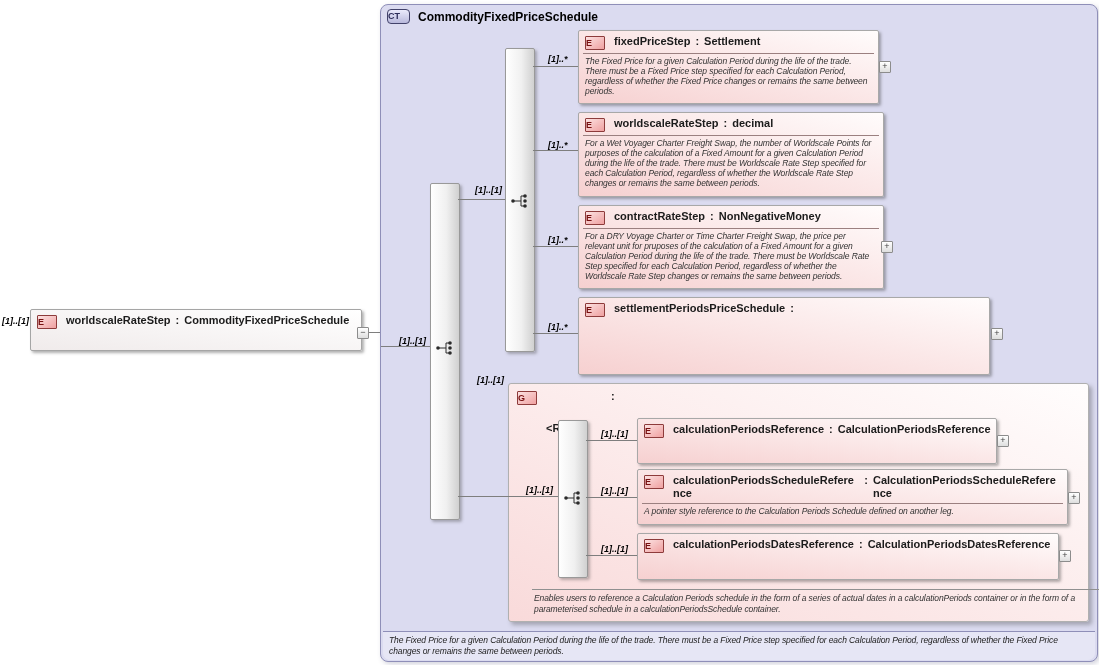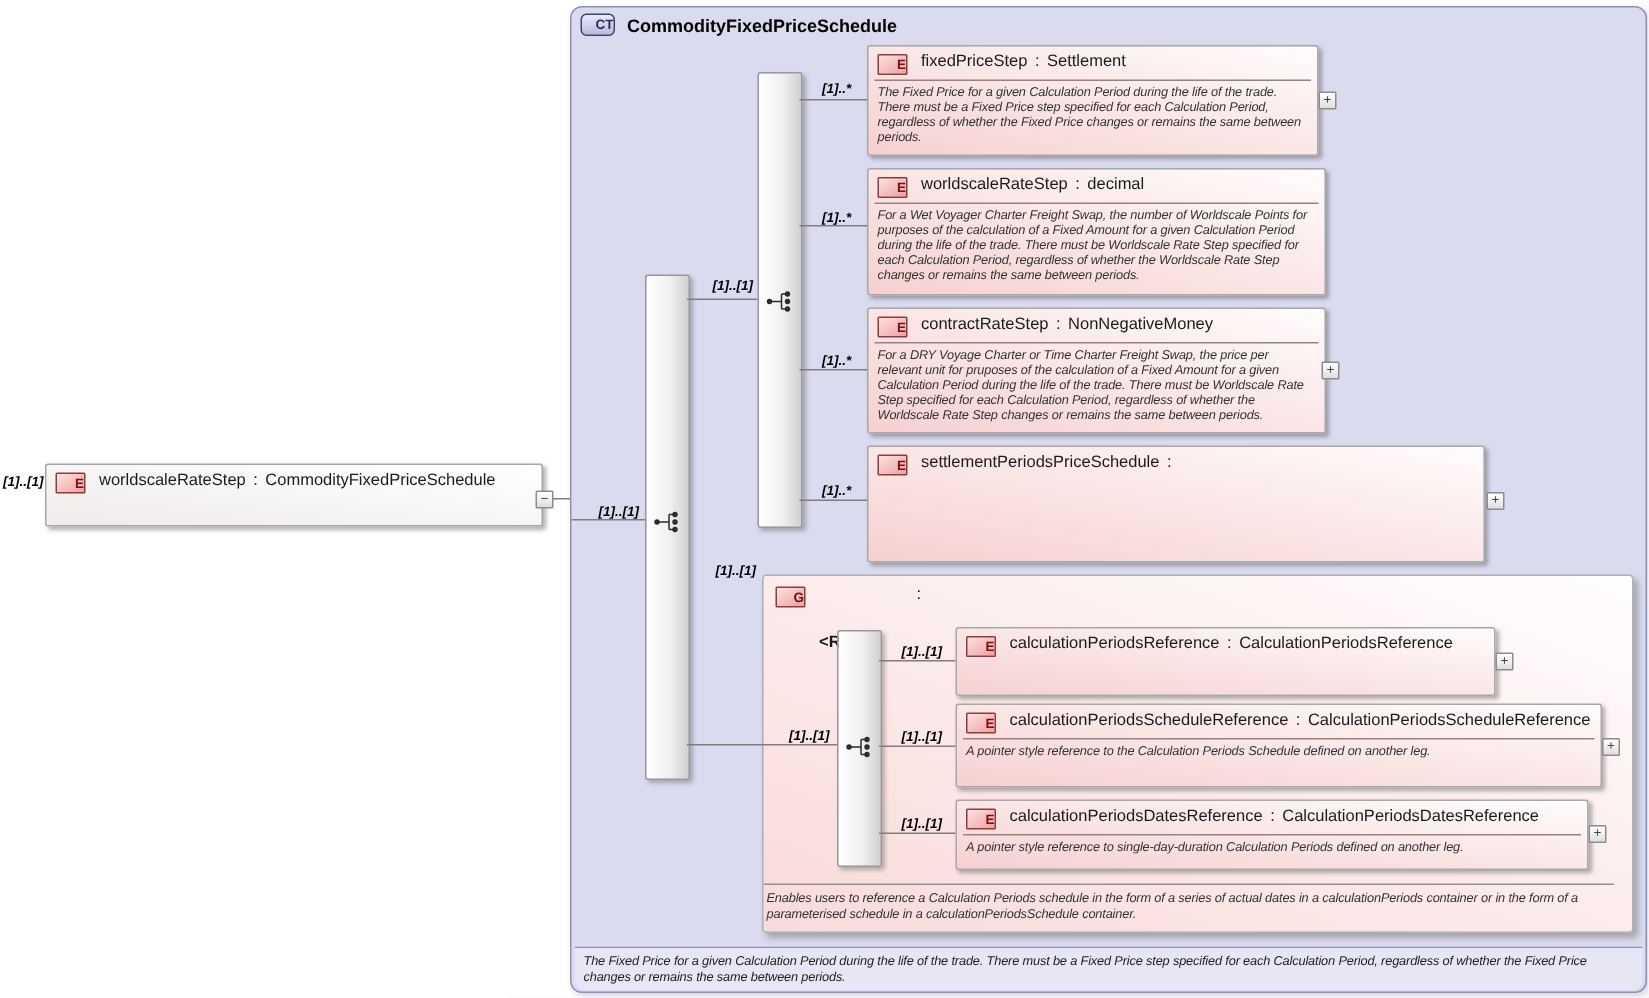--- a/index.html
+++ b/index.html
@@ -15,25 +15,25 @@
          border:1px solid #999; border-radius:2px;
          box-shadow:2px 2px 3px rgba(60,60,60,.35); }
   .compicon { position:absolute; width:20px; height:16px; }
 
   .ebox { position:absolute; border:1px solid #a8a8a8; border-radius:2px;
           background:linear-gradient(to bottom left,#fffcfc 0%,#f6d0d0 100%);
           box-shadow:2px 2px 3px rgba(60,60,60,.4); overflow:hidden; }
   .whitebox { background:linear-gradient(to bottom left,#ffffff 0%,#f0ebeb 100%);
           border-color:#a5a5a5; }
   .trow { display:flex; align-items:flex-start; padding:4px 6px 1px 6px; }
-  .badge { flex:none; width:18px; height:12px; line-height:12px; text-align:right;
+  .badge { flex:none; width:18px; height:12px; line-height:12px; text-align:left;
            font-size:9px; font-weight:bold; border-radius:1px; margin:1px 9px 0 0; }
   .badge.red { background:linear-gradient(to bottom right,#fce2e2,#efa0a0);
            border:1px solid #8d3b3b; color:#771111; }
-  .tname,.ttype,.tsep { font-size:11px; font-weight:normal; color:#1b1b1b; line-height:13px; }
+  .tname,.ttype,.tsep { font-size:11px; font-weight:bold; color:#1b1b1b; line-height:13px; }
   .tsep { margin:0 5px; flex:none; }
   .wrap { display:inline-block; max-width:203px; word-break:break-all; }
   .ann  { font-size:8.5px; font-style:italic; color:#333; letter-spacing:-.1px;
           line-height:10px; border-top:1px solid #9b8080;
           margin:2px 4px 0 4px; padding:2px 2px 0 2px; overflow:hidden; }
   .ann-sm { font-size:8px; }
 
   .xbox { position:absolute; width:10px; height:10px;
           background:linear-gradient(#ffffff,#dedede); border:1px solid #8c8c8c;
           color:#444; font-size:9px; line-height:9px; text-align:center;
@@ -51,21 +51,21 @@
         background:#e6e6f5; border-top:1px solid #8f8fb8; border-radius:0 0 7px 7px;
         font-size:8.5px; font-style:italic; color:#222; line-height:11px;
         letter-spacing:-.1px; }
 
   .gbox { position:absolute; left:508px; top:383px; width:579px; height:237px;
         background:linear-gradient(to bottom left,#fffdfd 0%,#f9dada 100%);
         border:1px solid #b0b0b0; border-radius:3px;
         box-shadow:3px 3px 4px rgba(60,60,60,.35); }
   .ghead { display:flex; align-items:flex-start; padding:6px 8px 0 8px; }
   .gname { flex:none; width:60px; font-size:11px; font-weight:bold; color:#1b1b1b;margin-top:32px; }
-  .g-ann { position:absolute; left:0; top:205px; width:563px;
+  .g-ann { position:absolute; left:23px; top:205px; width:563px;
         border-top:1px solid #909090; padding:3px 2px 0 2px; font-size:8.5px;
         font-style:italic; color:#333; line-height:11px; letter-spacing:-.1px; }
 </style>
 </head>
 <body>
 
 <div id="canvas">
 
   <div class="card" style="left:2px;top:316px">[1]..[1]</div>
 
@@ -208,17 +208,16 @@
 
   <div class="hline" style="left:586px;top:555px;width:51px"></div>
   <div class="card" style="left:601px;top:544px">[1]..[1]</div>
   <div class="ebox" style="left:637px;top:533px;width:420px;height:45px">
     <div class="trow">
       <span class="badge red">E</span>
       <span class="tname">calculationPeriodsDatesReference</span>
       <span class="tsep">:</span>
       <span class="ttype">CalculationPeriodsDatesReference</span>
     </div>
-    <div class="ann">A pointer style reference to single-day-duration Calculation Periods defined on another leg.</div>
   </div>
   <div class="xbox" style="left:1059px;top:550px">+</div>
 
 </div>
 
 </body></html>

